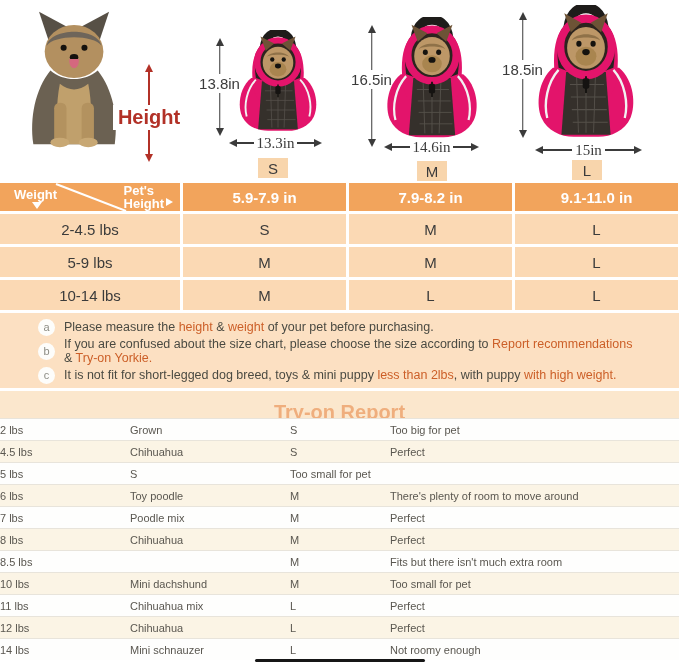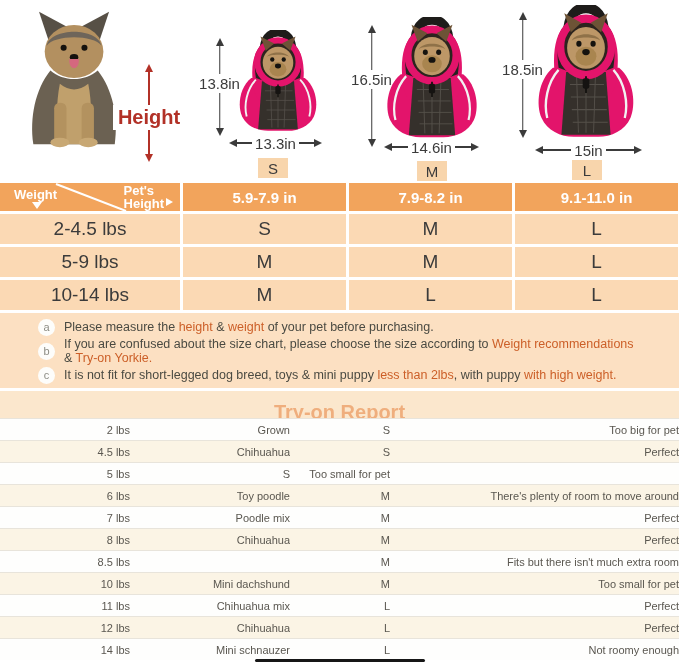--- a/index.html
+++ b/index.html
@@ -16,37 +16,37 @@
        border-left:4.5px solid transparent;border-right:4.5px solid transparent;}
   .tri-up{top:0;border-bottom:8px solid #3b3b3b;}
   .tri-down{bottom:0;border-top:8px solid #3b3b3b;}
   .varrow.red .vline{background:#b23127;width:2px;}
   .varrow.red .tri-up{border-bottom-color:#b23127;}
   .varrow.red .tri-down{border-top-color:#b23127;}
 
   .vlabel{position:absolute;background:#fff;text-align:center;font-size:15px;color:#3b3b3b;padding:1px 0;}
   .vlabel.redlbl{color:#b23127;font-weight:bold;font-size:20px;}
 
-  .harrow{position:absolute;display:flex;align-items:center;height:18px;}
+  .harrow{position:absolute;display:flex;align-items:center;height:18px;font-family:Liberation Serif, serif;}
   .harrow .hline{flex:1;height:1.5px;background:#3b3b3b;}
   .htri{width:0;height:0;border-top:4.5px solid transparent;border-bottom:4.5px solid transparent;}
   .htri-l{border-right:8px solid #3b3b3b;}
   .htri-r{border-left:8px solid #3b3b3b;}
   .hlabel{padding:0 3px;font-size:15px;color:#3b3b3b;white-space:nowrap;}
 
   .chip{position:absolute;width:30px;height:20px;background:#f8d5ac;color:#3b3b3b;
         display:flex;align-items:center;justify-content:center;font-size:15px;}
 
   
   #size-table{position:absolute;left:0;top:183px;width:679px;display:grid;
               grid-template-columns:180px 163px 163px 163px;
               grid-template-rows:28px 30px 30px 30px;gap:3px;background:#fff;}
   .st-h{background:#f2a45c;color:#fff;font-weight:bold;font-size:15px;
         display:flex;align-items:center;justify-content:center;}
-  .st-cell{background:#fbd9b4;color:#3b3b3b;font-size:19px;
+  .st-cell{background:#fbd9b4;color:#3b3b3b;font-size:15px;
         display:flex;align-items:center;justify-content:center;}
   #st-corner{background:#f2a45c;position:relative;overflow:hidden;}
   #st-corner svg{position:absolute;left:0;top:0;}
   .corner-weight{position:absolute;left:14px;top:4px;color:#fff;font-weight:bold;font-size:13px;}
   .corner-tri-down{position:absolute;left:32px;top:19px;width:0;height:0;
         border-left:5.5px solid transparent;border-right:5.5px solid transparent;border-top:7px solid #fff;}
   .corner-petheight{position:absolute;right:16px;top:1px;color:#fff;font-weight:bold;font-size:13px;
         line-height:13px;text-align:left;}
   .corner-tri-right{position:absolute;right:7px;top:15px;width:0;height:0;
         border-top:4.5px solid transparent;border-bottom:4.5px solid transparent;border-left:7px solid #fff;}
@@ -61,21 +61,21 @@
   .hl{color:#cc5f28;}
 
   
   #tryon-banner{position:absolute;left:0;top:391px;width:679px;height:27px;background:#fbe7cd;
          display:flex;align-items:center;justify-content:center;}
   #tryon-title{color:#efae7d;font-size:20px;font-weight:bold;margin-top:15px;}
   #tryon-table{position:absolute;left:0;top:418px;width:679px;}
   .tr-row{display:grid;grid-template-columns:130px 160px 100px 289px;height:21px;
           align-items:center;border-top:1px solid #e8e4db;background:#fefefd;}
   .tr-row:nth-child(even){background:#fbf4e5;}
-  .tr-c{text-align:right;font-size:11px;color:#5a5750;white-space:nowrap;overflow:hidden;}
+  .tr-c{text-align:left;font-size:11px;color:#5a5750;white-space:nowrap;overflow:hidden;}
 
   #bottom-bar{position:absolute;left:255px;top:659px;width:170px;height:3px;background:#161616;border-radius:2px;}
 </style>
 </head>
 <body>
 
 <div id="page">
 
   <svg width="0" height="0" style="position:absolute" aria-hidden="true">
     <defs>
@@ -223,21 +223,21 @@
     <div class="st-cell">L</div>
   </div>
 
   <div id="notes">
     <div class="note">
       <span class="bullet">a</span>
       <p class="ntext"><span>Please measure the </span><span class="hl">height</span><span> &amp; </span><span class="hl">weight</span><span> of your pet before purchasing.</span></p>
     </div>
     <div class="note">
       <span class="bullet">b</span>
-      <p class="ntext"><span>If you are confused about the size chart, please choose the size according to </span><span class="hl">Weight recommendations</span><br><span>&amp; </span><span class="hl">Try-on Yorkie.</span></p>
+      <p class="ntext"><span>If you are confused about the size chart, please choose the size according to </span><span class="hl">Report recommendations</span><br><span>&amp; </span><span class="hl">Try-on Yorkie.</span></p>
     </div>
     <div class="note">
       <span class="bullet">c</span>
       <p class="ntext"><span>It is not fit for short-legged dog breed, toys &amp; mini puppy </span><span class="hl">less than 2lbs</span><span>, with puppy </span><span class="hl">with high weight.</span></p>
     </div>
   </div>
 
   <div id="tryon-banner">
     <span id="tryon-title">Try-on Report</span>
   </div>

